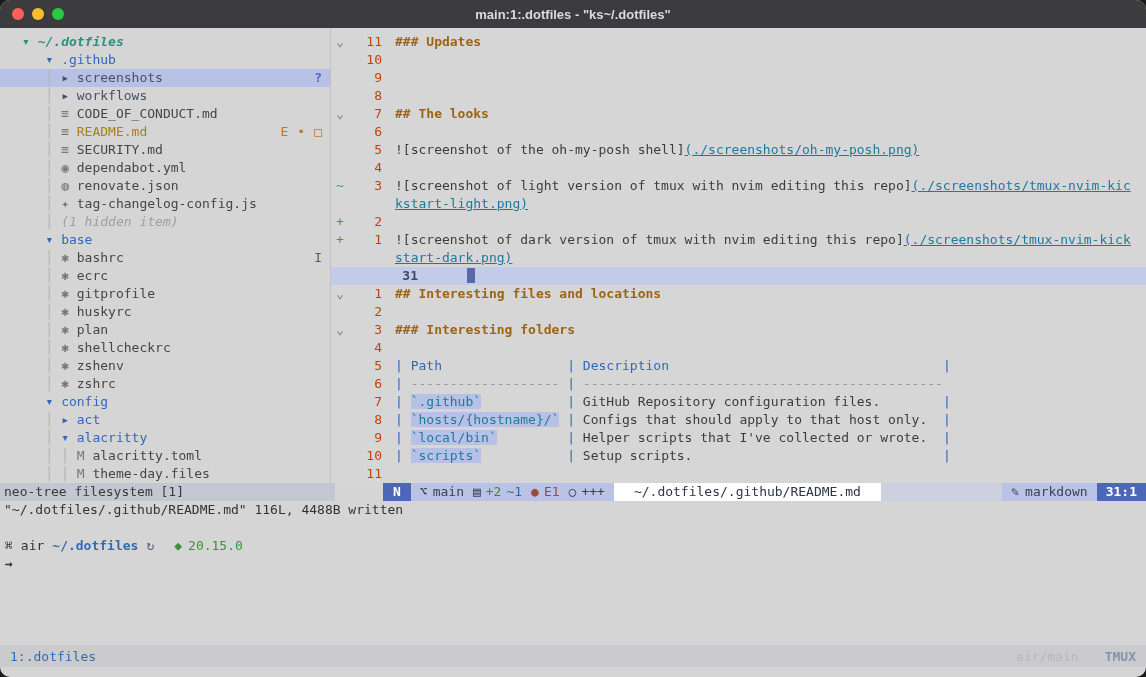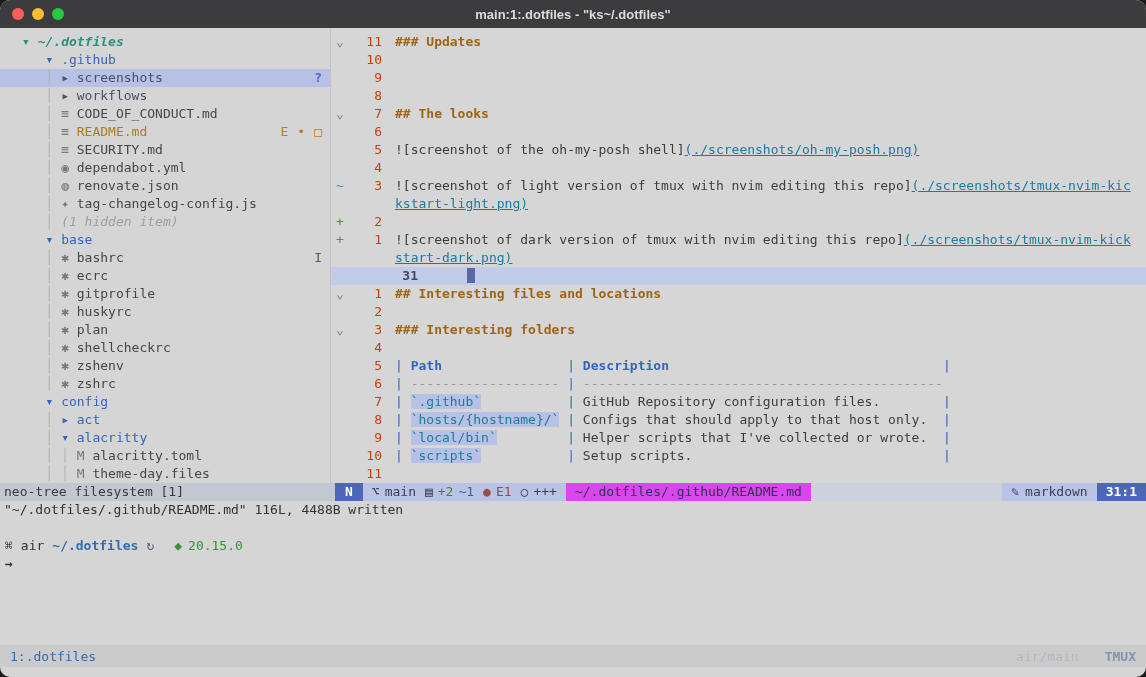--- a/index.html
+++ b/index.html
@@ -35,32 +35,32 @@
   .fold.sign-change{color:#3e8fa8;}
   .fold.sign-add{color:#5f8a46;}
   .num{width:28px;flex:none;text-align:right;color:#c2410c;}
   .num.cur{color:#44485e;font-weight:bold;}
   .line-text{margin-left:13px;flex:none;color:#3c3c3c;}
   .seg-h{color:#9c6415;font-weight:bold;}
   .seg-code{background:#b7c1e6;color:#1d7a9c;}
   .seg-txt{color:#3c3c3c;}
   .seg-url{color:#1d7a9c;text-decoration:underline;}
   .seg-pipe{color:#3366bb;}
-  .seg-th{color:#3366bb;font-weight:bold;}
+  .seg-th{color:#3366bb;font-weight:normal;}
   .seg-dash{color:#999999;}
   .seg-cursor{background:#5a68a8;}
   
-  .statusrow{height:18px;flex:none;display:flex;line-height:18px;}
+  .statusrow{height:18px;flex:none;display:flex;line-height:18px;gap:48px;}
   .nt-status{width:331px;flex:none;background:#c3c7d1;color:#3a3a3a;padding-left:4px;}
   .lualine{flex:1;display:flex;overflow:hidden;}
   .sl-mode{background:#4c66b8;color:#ffffff;font-weight:bold;padding:0 10px;flex:none;}
   .sl-b{background:#bac2e6;color:#3a4158;padding:0 9px;display:flex;gap:9px;flex:none;}
   .sl-b .grp{display:inline-flex;gap:5px;}
   .sl-add{color:#4e7d3a;} .sl-mod{color:#3a66a0;} .sl-diag{color:#9a4b3f;display:inline-flex;gap:5px;}
-  .sl-path{background:#d946ef;color:#2e3450;padding:0 9px;flex:none;}
+  .sl-path{background:#ffffff;color:#2e3450;padding:0 20px;flex:none;}
   .sl-fill{flex:1;background:#cdd1df;}
   .sl-ft{background:#bac2e6;color:#3a4158;padding:0 9px;flex:none;display:inline-flex;gap:6px;}
   .sl-pos{background:#4c66b8;color:#ffffff;font-weight:bold;padding:0 9px;flex:none;}
   
   .msgline{height:18px;flex:none;line-height:18px;color:#333333;padding-left:4px;white-space:pre;}
   .shell{height:54px;flex:none;padding-top:18px;}
   .prompt-line{height:18px;line-height:18px;display:flex;align-items:center;padding-left:5px;gap:8px;white-space:pre;}
   .p-host{color:#333333;}
   .p-dir{color:#2f6cb3;font-weight:bold;}
   .p-git{color:#556077;}

